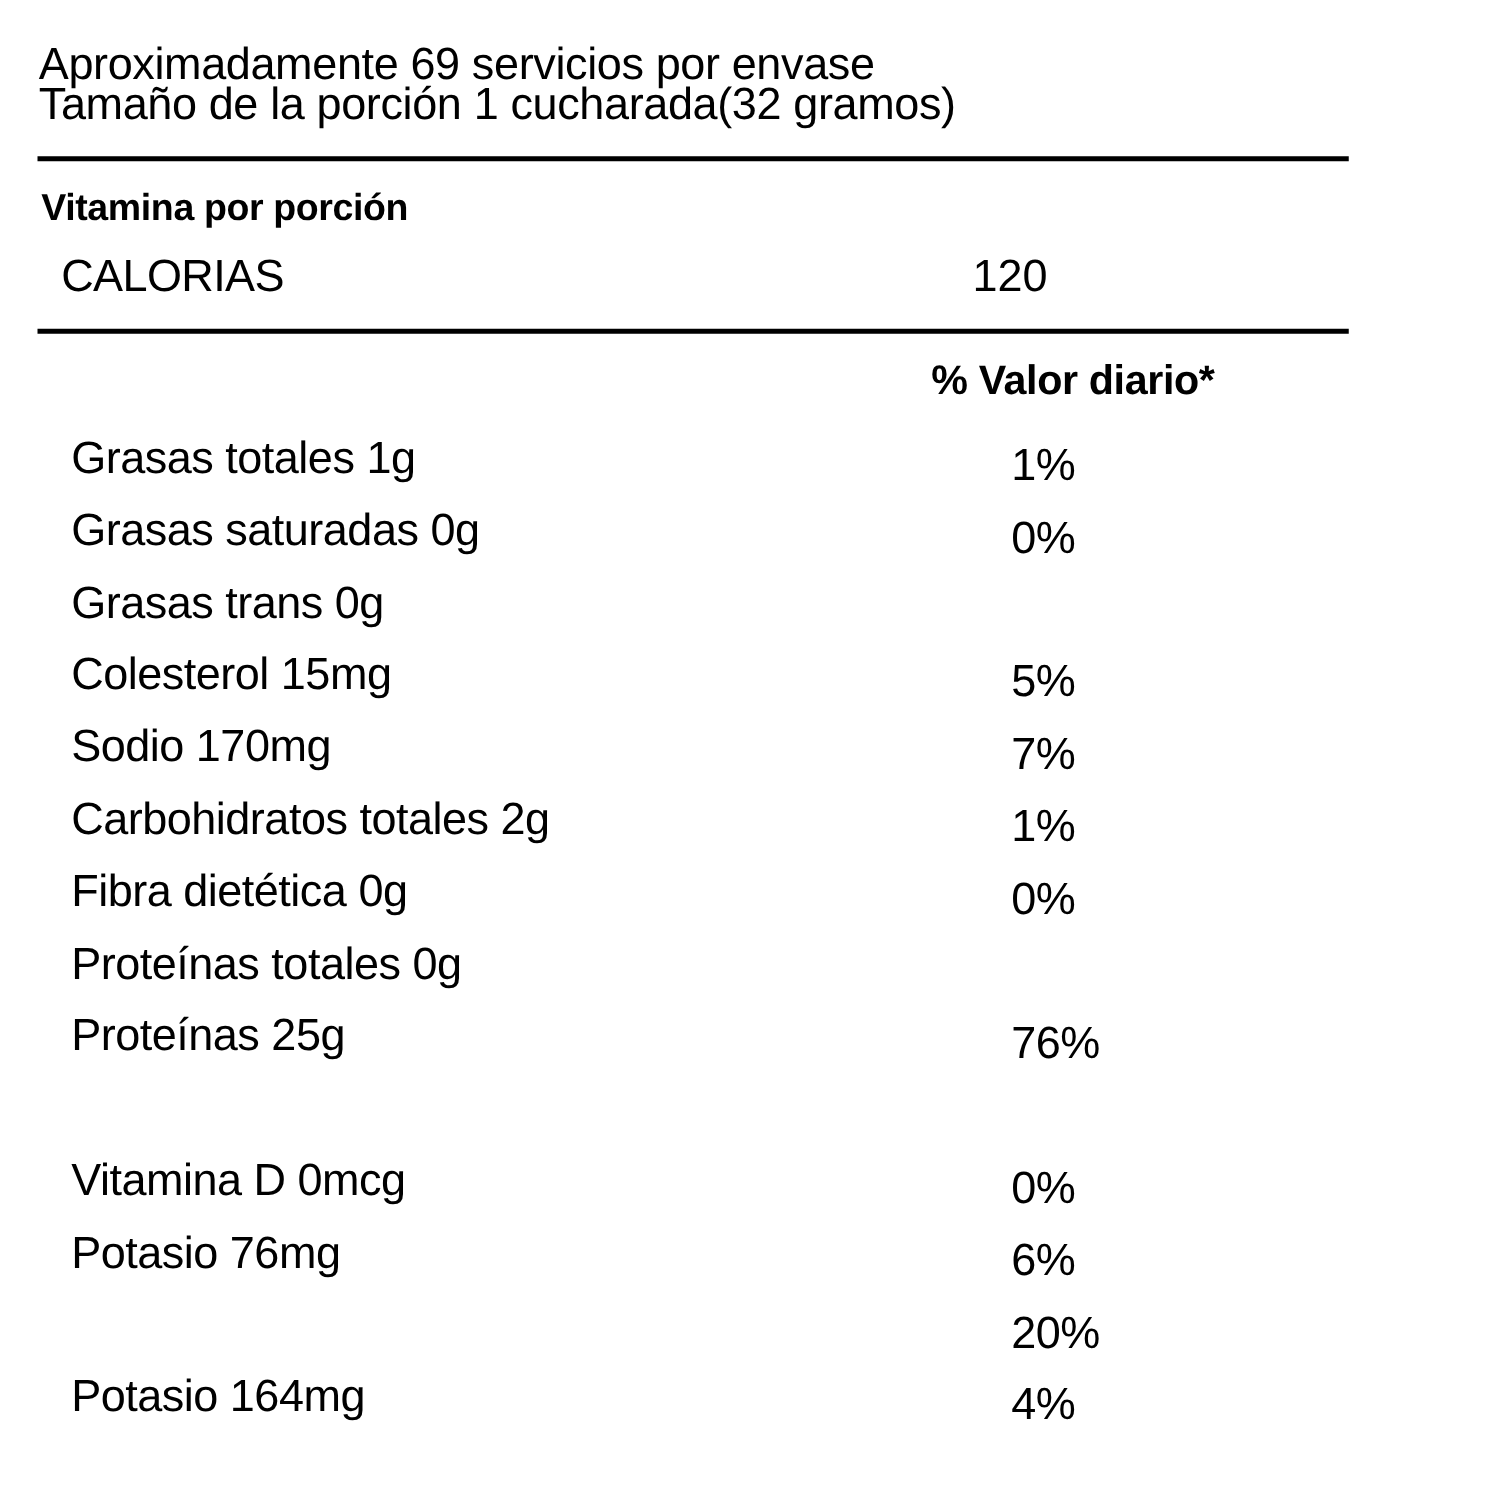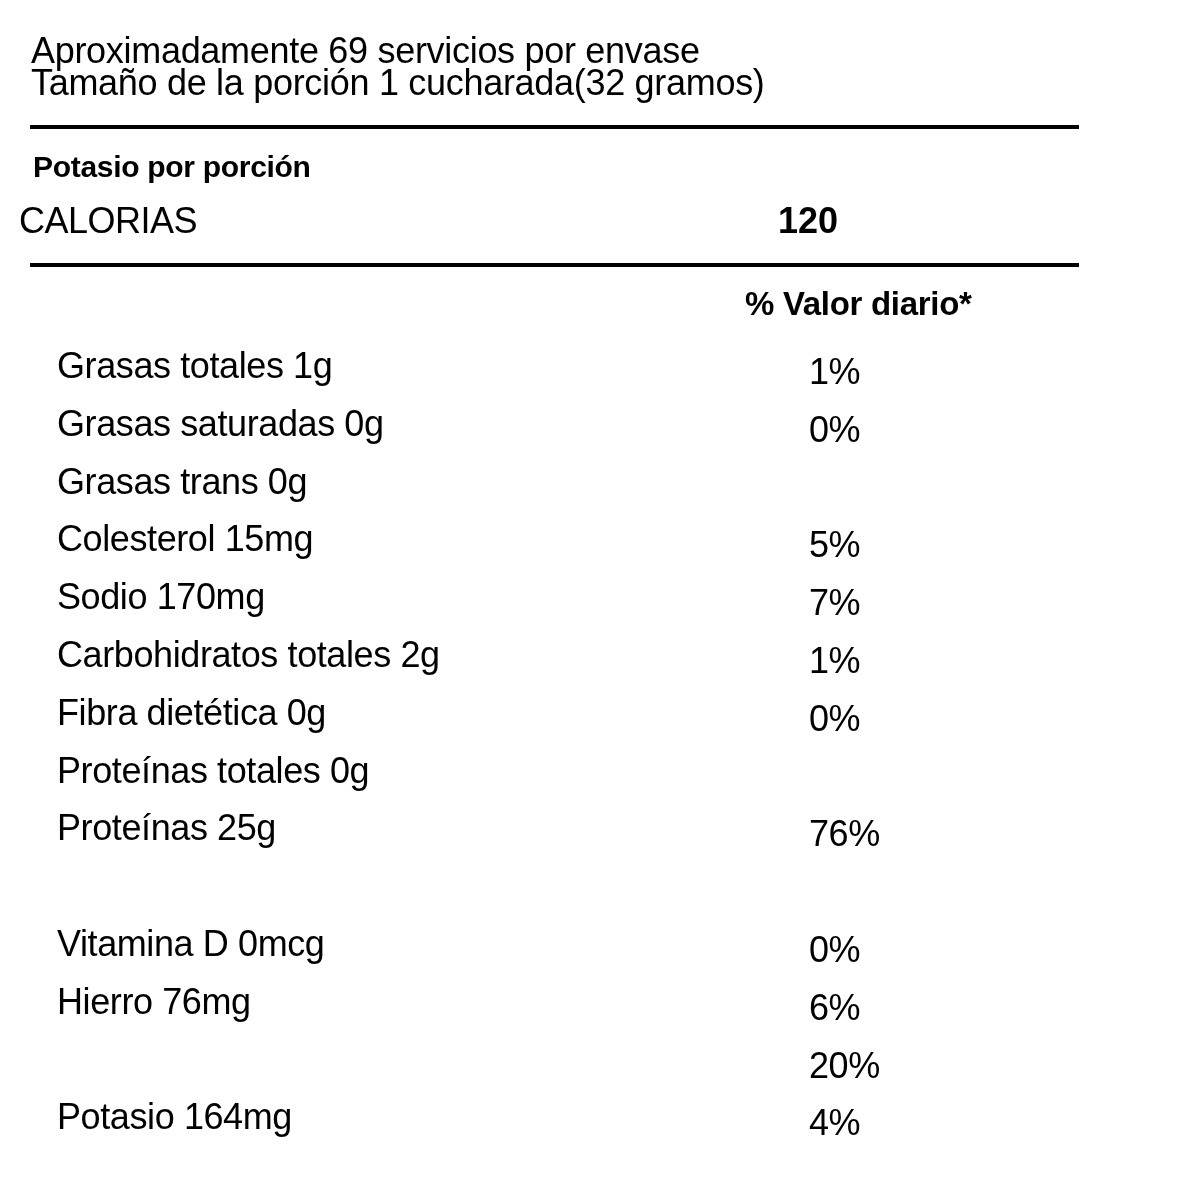--- a/index.html
+++ b/index.html
@@ -30,30 +30,30 @@
       background: #000000;
     }
     .bold-label {
       left: 33px;
       top: 150px;
       font-size: 30px;
       font-weight: 700;
       letter-spacing: -0.3px;
     }
     .calories-label {
-      left: 19px;
+      left: 49px;
       top: 200px;
       font-size: 36px;
       letter-spacing: -0.5px;
     }
     .calories-value {
       left: 778px;
       top: 200px;
       font-size: 36px;
-      font-weight: 700;
+      font-weight: 400;
     }
     .dv-header {
       left: 725px;
       top: 285px;
       font-size: 33px;
       font-weight: 700;
       letter-spacing: -0.3px;
       margin-left: 20px;
     }
     .nutrients {
@@ -87,21 +87,21 @@
 </head>
 <body>
 
 <div>
 
   <div class="abs header-line" style="top:6px;margin-top:24px;">Aproximadamente 69 servicios por envase</div>
   <div class="abs header-line" style="top:62px;">Tamaño de la porción 1 cucharada(32 gramos)</div>
 
   <div class="rule" style="top:125px;"></div>
 
-  <div class="abs bold-label">Potasio por porción</div>
+  <div class="abs bold-label">Vitamina por porción</div>
   <div class="abs calories-label">CALORIAS</div>
   <div class="abs calories-value">120</div>
 
   <div class="rule" style="top:263px;"></div>
 
   <div class="abs dv-header">% Valor diario*</div>
 
   <div class="nutrients">
     <div class="row">
       <span class="name">Grasas totales 1g</span>
@@ -140,21 +140,21 @@
       <span class="dv">76%</span>
     </div>
 
     <div class="row spacer"></div>
 
     <div class="row">
       <span class="name">Vitamina D 0mcg</span>
       <span class="dv">0%</span>
     </div>
     <div class="row">
-      <span class="name">Hierro 76mg</span>
+      <span class="name">Potasio 76mg</span>
       <span class="dv">6%</span>
     </div>
     <div class="row">
       <span class="dv">20%</span>
     </div>
     <div class="row">
       <span class="name">Potasio 164mg</span>
       <span class="dv">4%</span>
     </div>
   </div>

